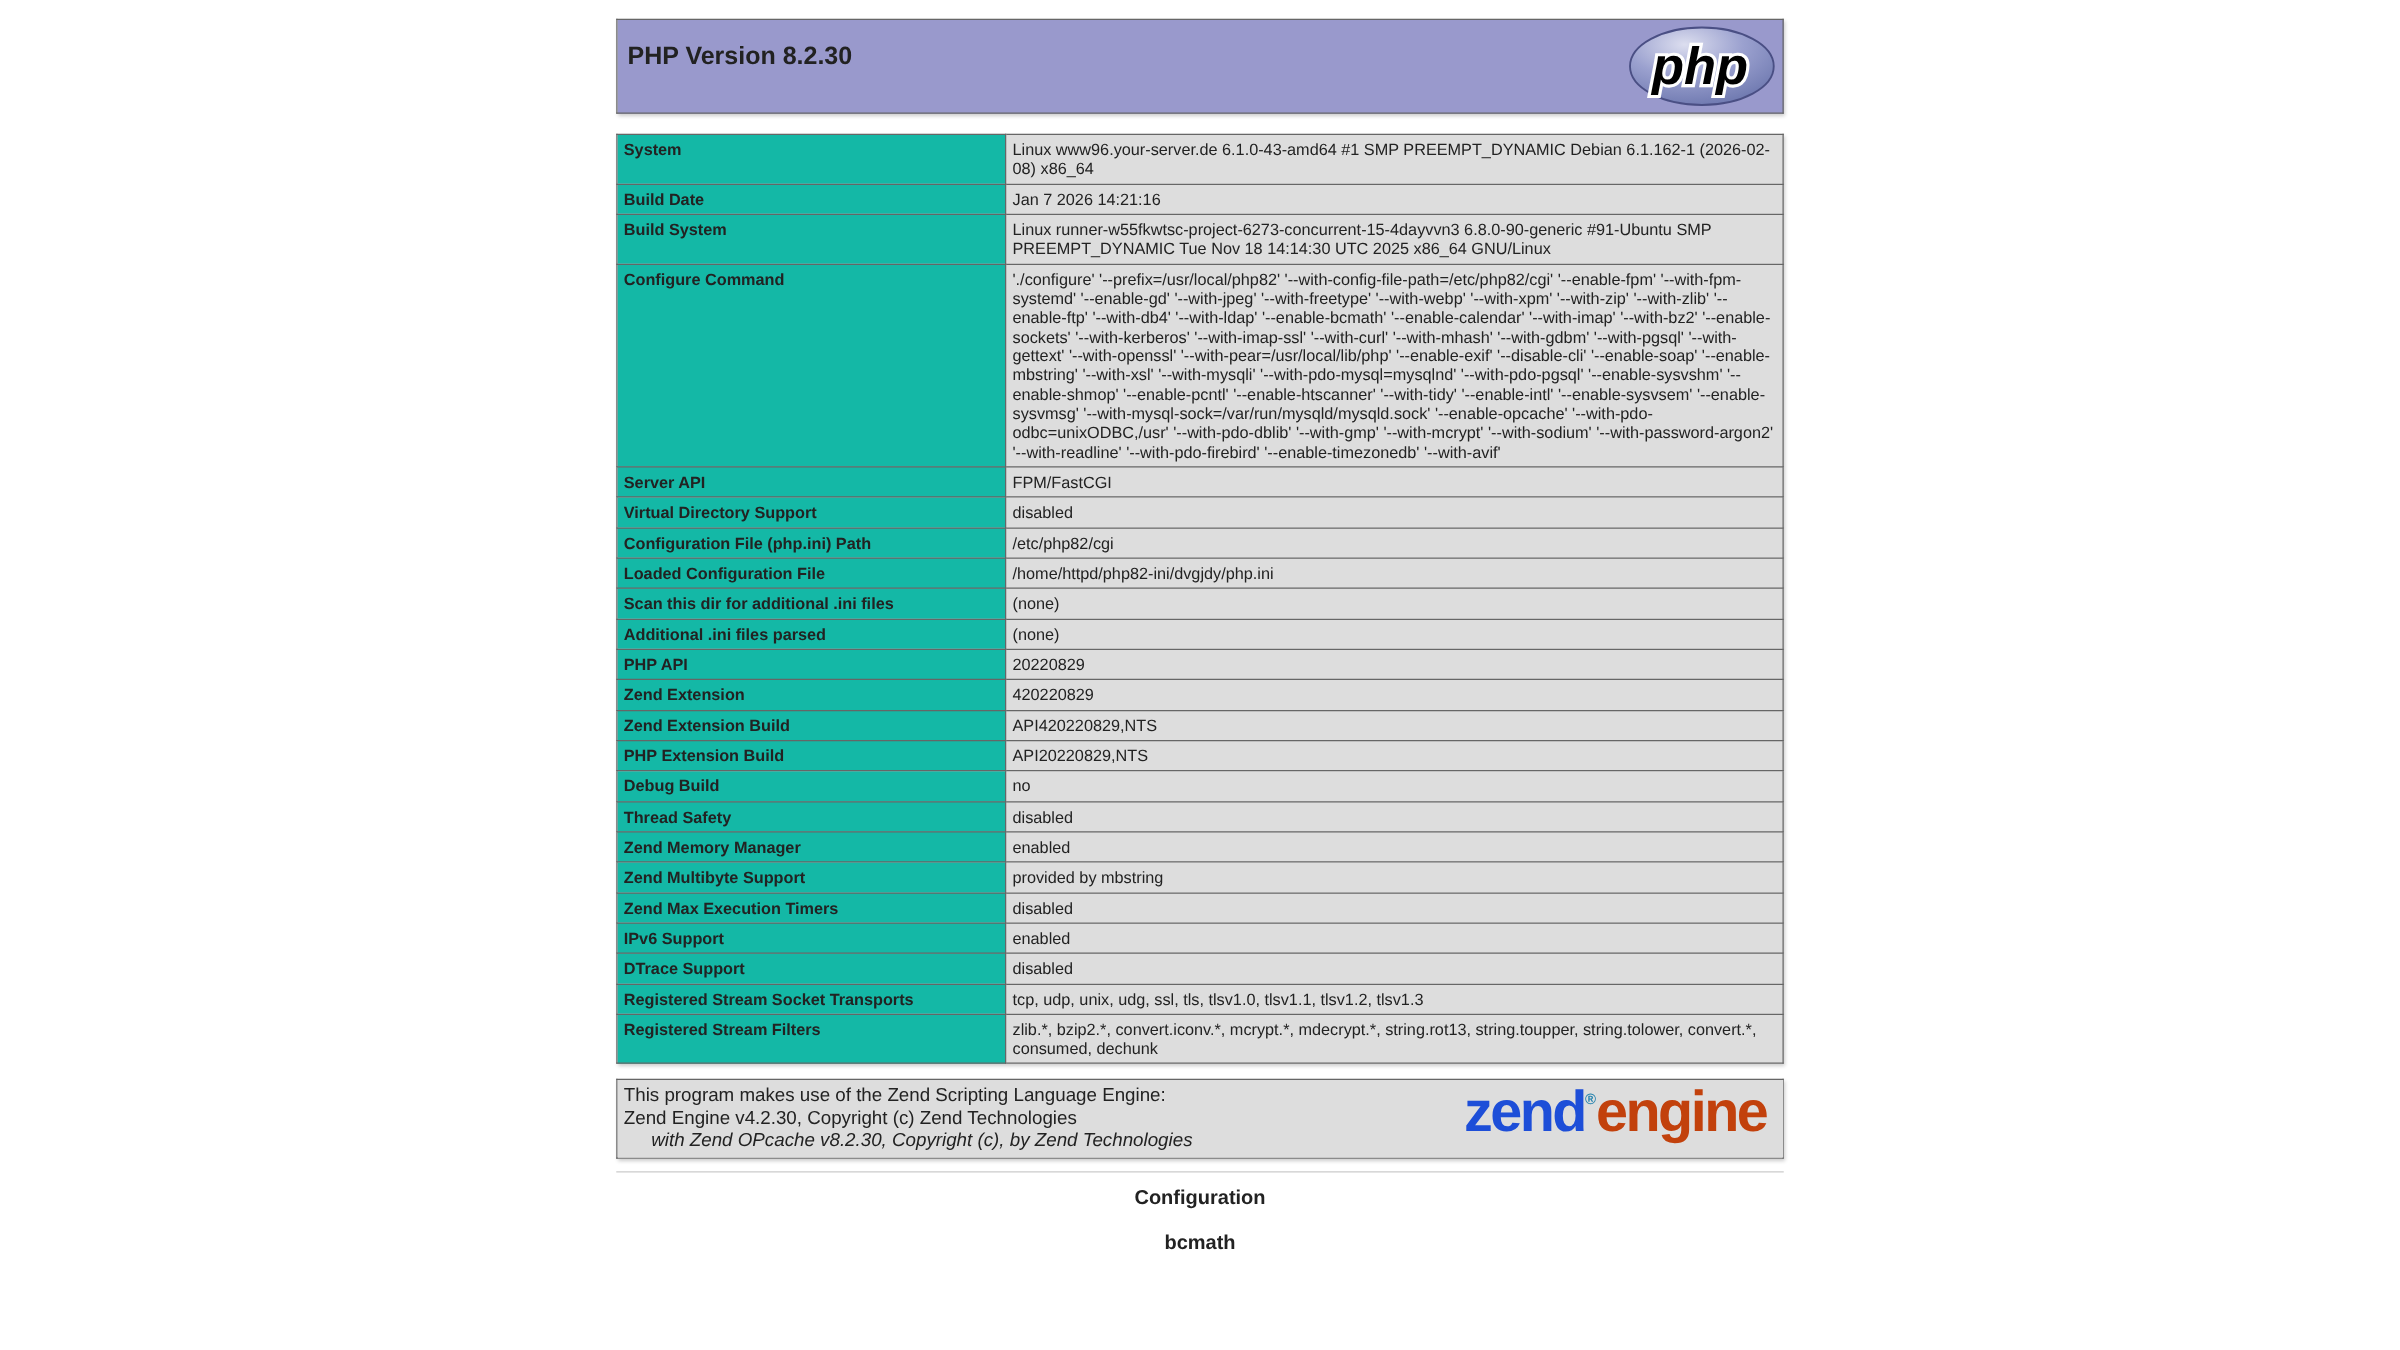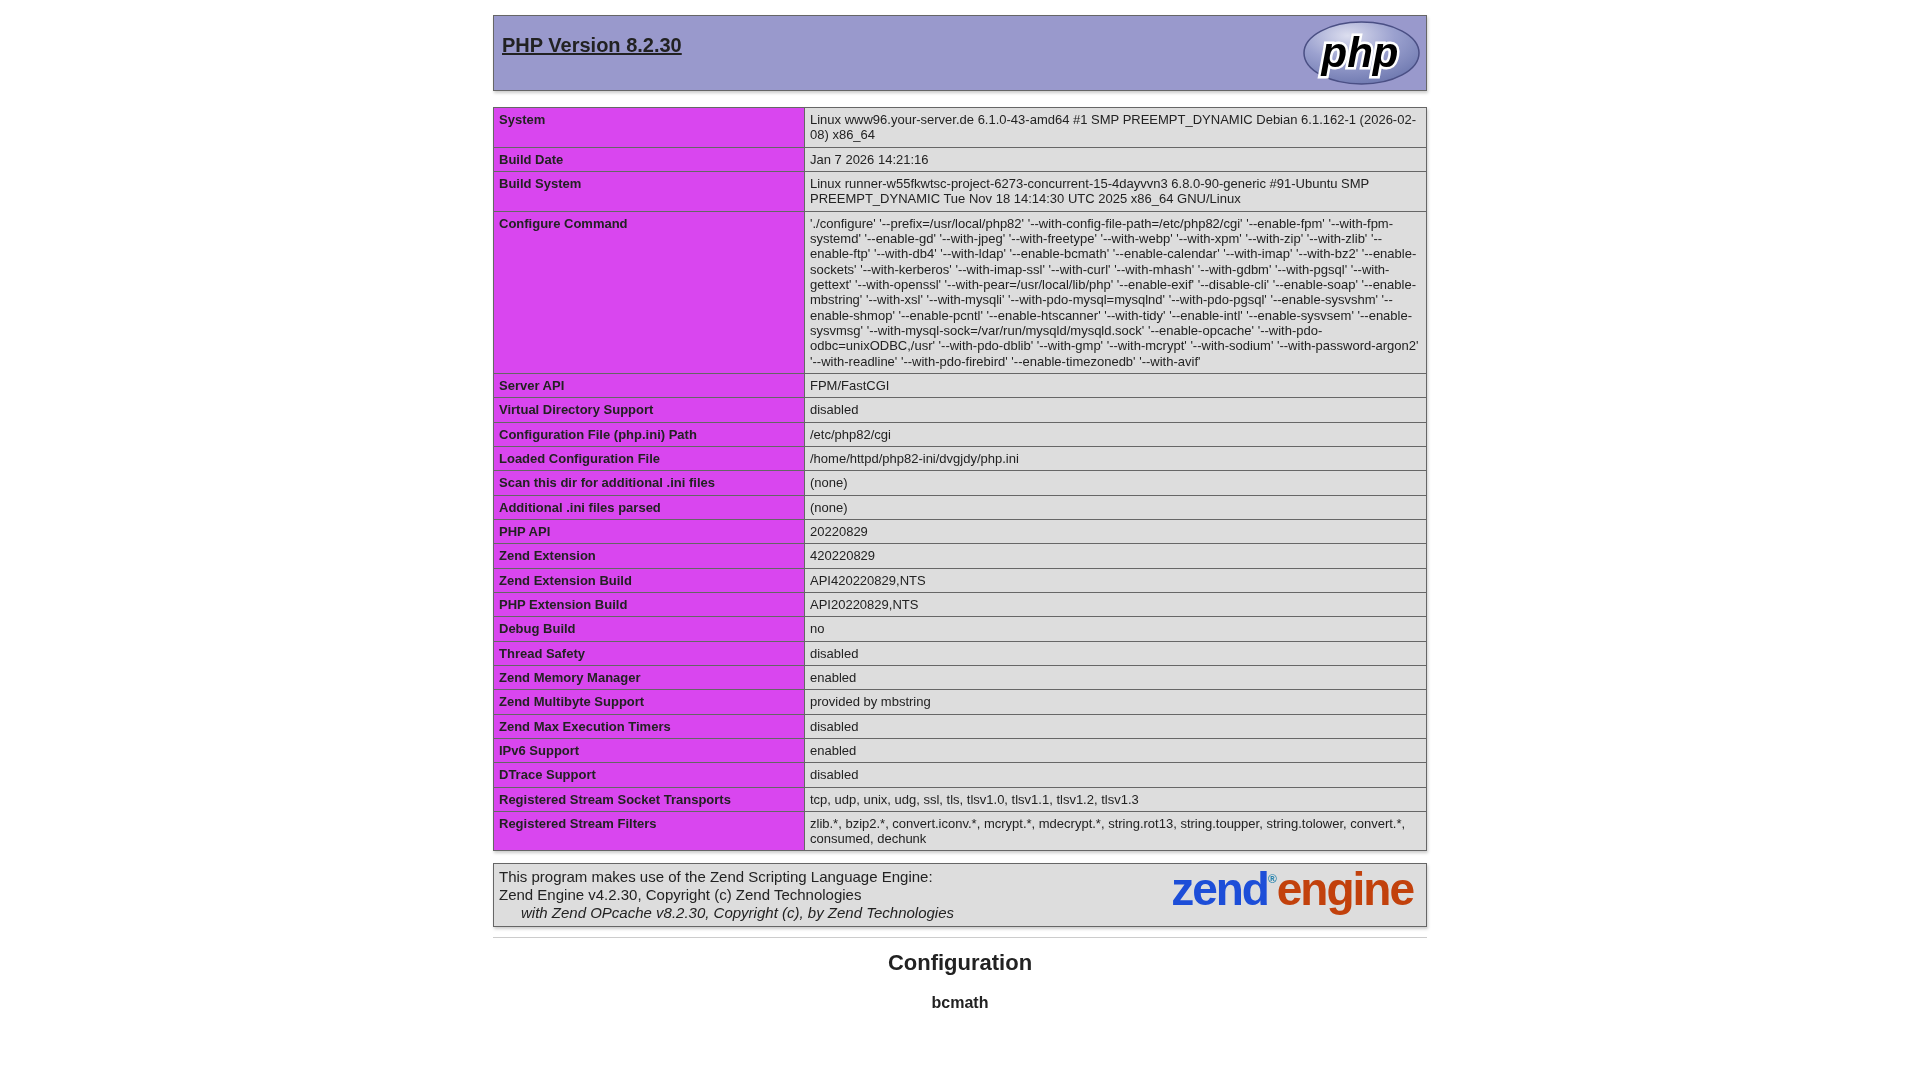--- a/index.html
+++ b/index.html
@@ -23,36 +23,35 @@
     margin: 0 auto;
     text-align: left;
     box-shadow: 1px 2px 3px #cccccc;
   }
   table.tbl td {
     border: 1px solid #666666;
     padding: 4px 5px;
     vertical-align: baseline;
     line-height: 1.18;
   }
-  td.e { background: #d946ef; width: 300px; font-weight: bold; }
+  td.e { background: #14b8a6; width: 300px; font-weight: bold; }
   td.v { background: #dddddd; overflow-wrap: break-word; word-wrap: break-word; }
 
   
   .header-tbl td.h-cell {
     background: #9999cc;
     height: 66px;
     vertical-align: top;
   }
   .php-logo-link { float: right; margin: 0; line-height: 0; cursor: pointer; }
   h1.p {
     font-size: 20px;
     font-weight: bold;
     margin: 14px 0 0 3px;
     display: inline-block;
-    text-decoration: underline;
   }
 
   .info-tbl { margin-top: 16px !important; }
 
   
   .zend-tbl { margin-top: 12px !important; }
   .zend-cell { position: relative; }
   .zend-logo-link {
     float: right;
     margin: 0 8px 0 0;
@@ -71,21 +70,21 @@
 
   hr.divider {
     border: 0;
     height: 1px;
     background: #cccccc;
     width: 934px;
     margin: 10px auto;
   }
 
   h1.config-h1 {
-    font-size: 22px;
+    font-size: 16px;
     font-weight: bold;
     text-align: center;
     margin: 12px 0 0 0;
   }
   h2.module-h2 {
     font-size: 16px;
     font-weight: bold;
     text-align: center;
     margin: 18px 0 14px 0;
   }

